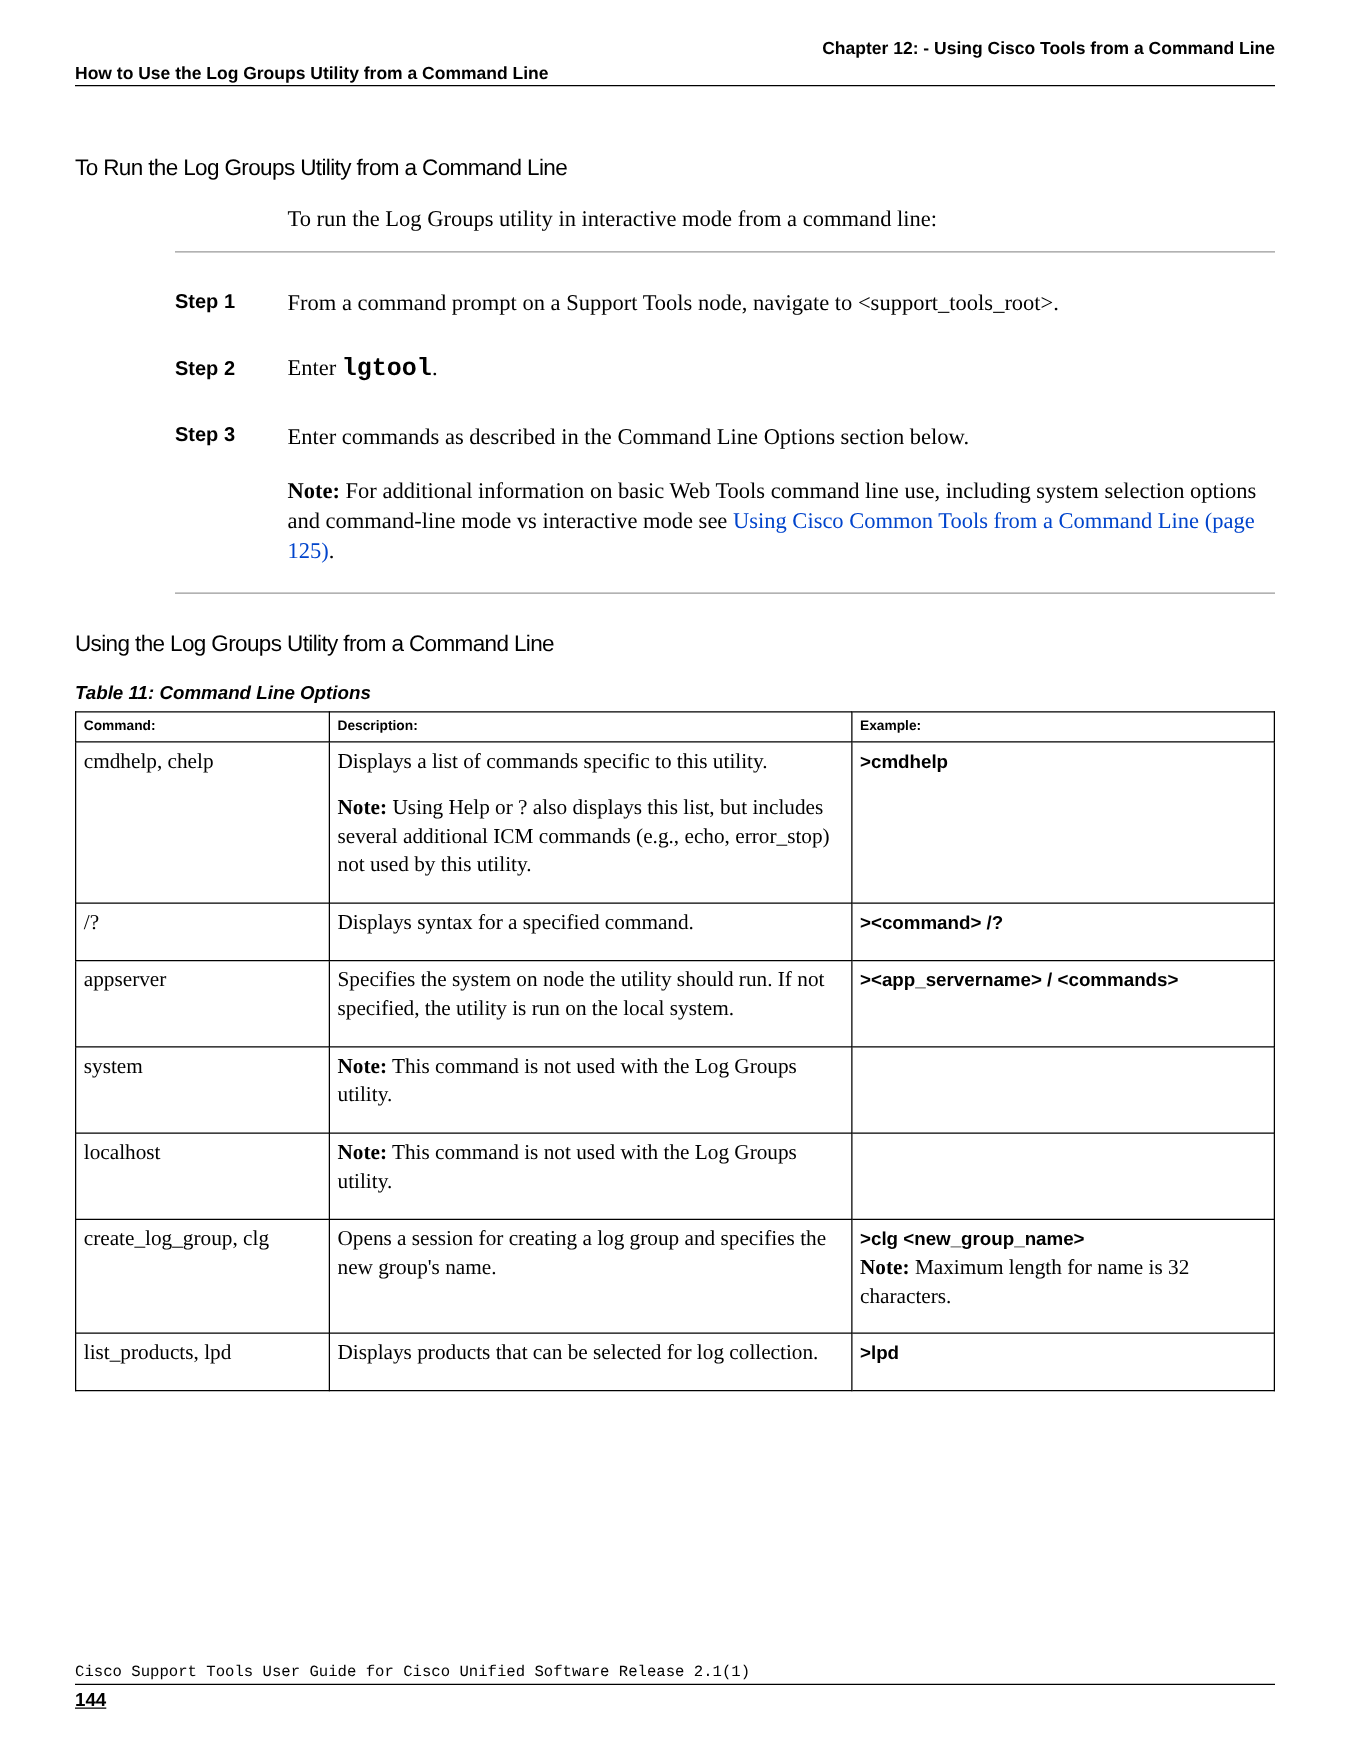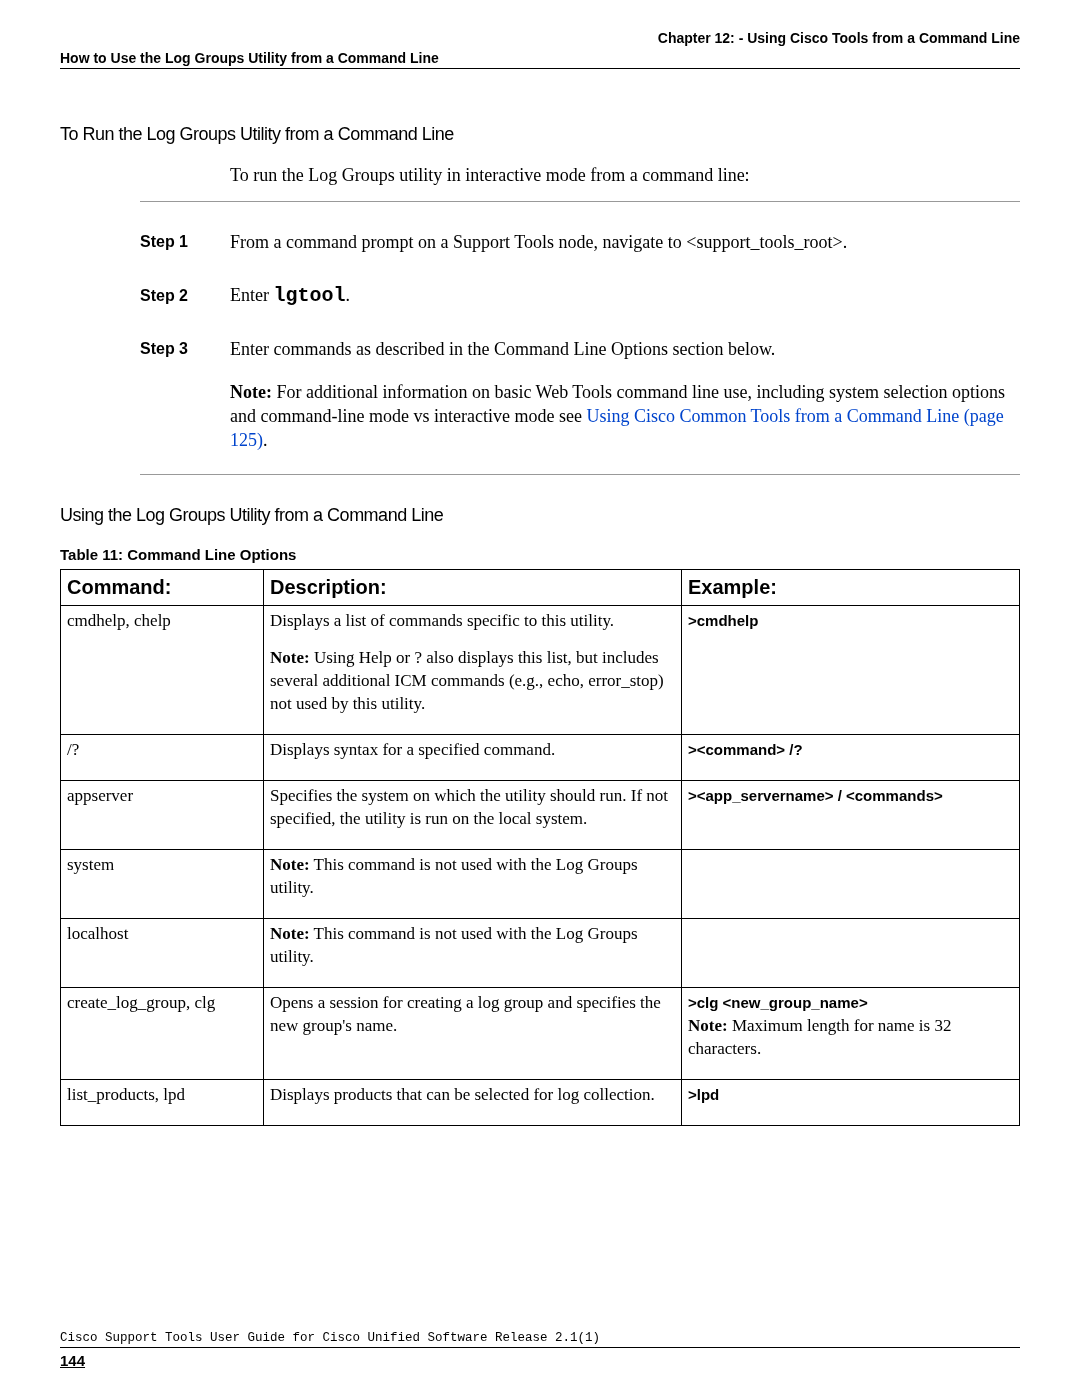--- a/index.html
+++ b/index.html
@@ -79,41 +79,42 @@
   }
   .note-block {
     margin: 18px 0 4px 90px;
     font-size: 18px;
     line-height: 1.35;
   }
   .note-block b { font-weight: bold; }
   a.link { color: #0044cc; text-decoration: none; }
   .table-caption {
     font-family: Arial, Helvetica, sans-serif;
+    font-style: italic;
     font-weight: bold;
     font-size: 15px;
     margin: 8px 0 6px 0;
   }
   table.cmd {
     border-collapse: collapse;
     width: 100%;
     margin-top: 4px;
   }
   table.cmd th, table.cmd td {
     border: 1px solid #000;
     vertical-align: top;
     padding: 4px 6px 18px 6px;
     text-align: left;
     font-size: 17px;
     line-height: 1.35;
   }
   table.cmd th {
     font-family: Arial, Helvetica, sans-serif;
     font-weight: bold;
-    font-size: 20px;
+    font-size: 11px;
     padding: 4px 6px 4px 6px;
   }
   .col-cmd { width: 190px; }
   .col-desc { width: 405px; }
   .col-ex  { }
   .ex-mono {
     font-family: Liberation Sans, sans-serif;
     font-weight: bold;
     font-size: 15px;
   }
@@ -210,21 +211,21 @@
       </tr>
 
       <tr>
         <td>/?</td>
         <td>Displays syntax for a specified command.</td>
         <td><span class="ex-mono">&gt;&lt;command&gt; /?</span></td>
       </tr>
 
       <tr>
         <td>appserver</td>
-        <td>Specifies the system on which the utility should run. If not specified, the utility is run on the local system.</td>
+        <td>Specifies the system on node the utility should run. If not specified, the utility is run on the local system.</td>
         <td><span class="ex-mono">&gt;&lt;app_servername&gt; / &lt;commands&gt;</span></td>
       </tr>
 
       <tr>
         <td>system</td>
         <td><b>Note:</b><span> This command is not used with the Log Groups utility.</span></td>
         <td><span class="ex-mono"></span></td>
       </tr>
 
       <tr>

